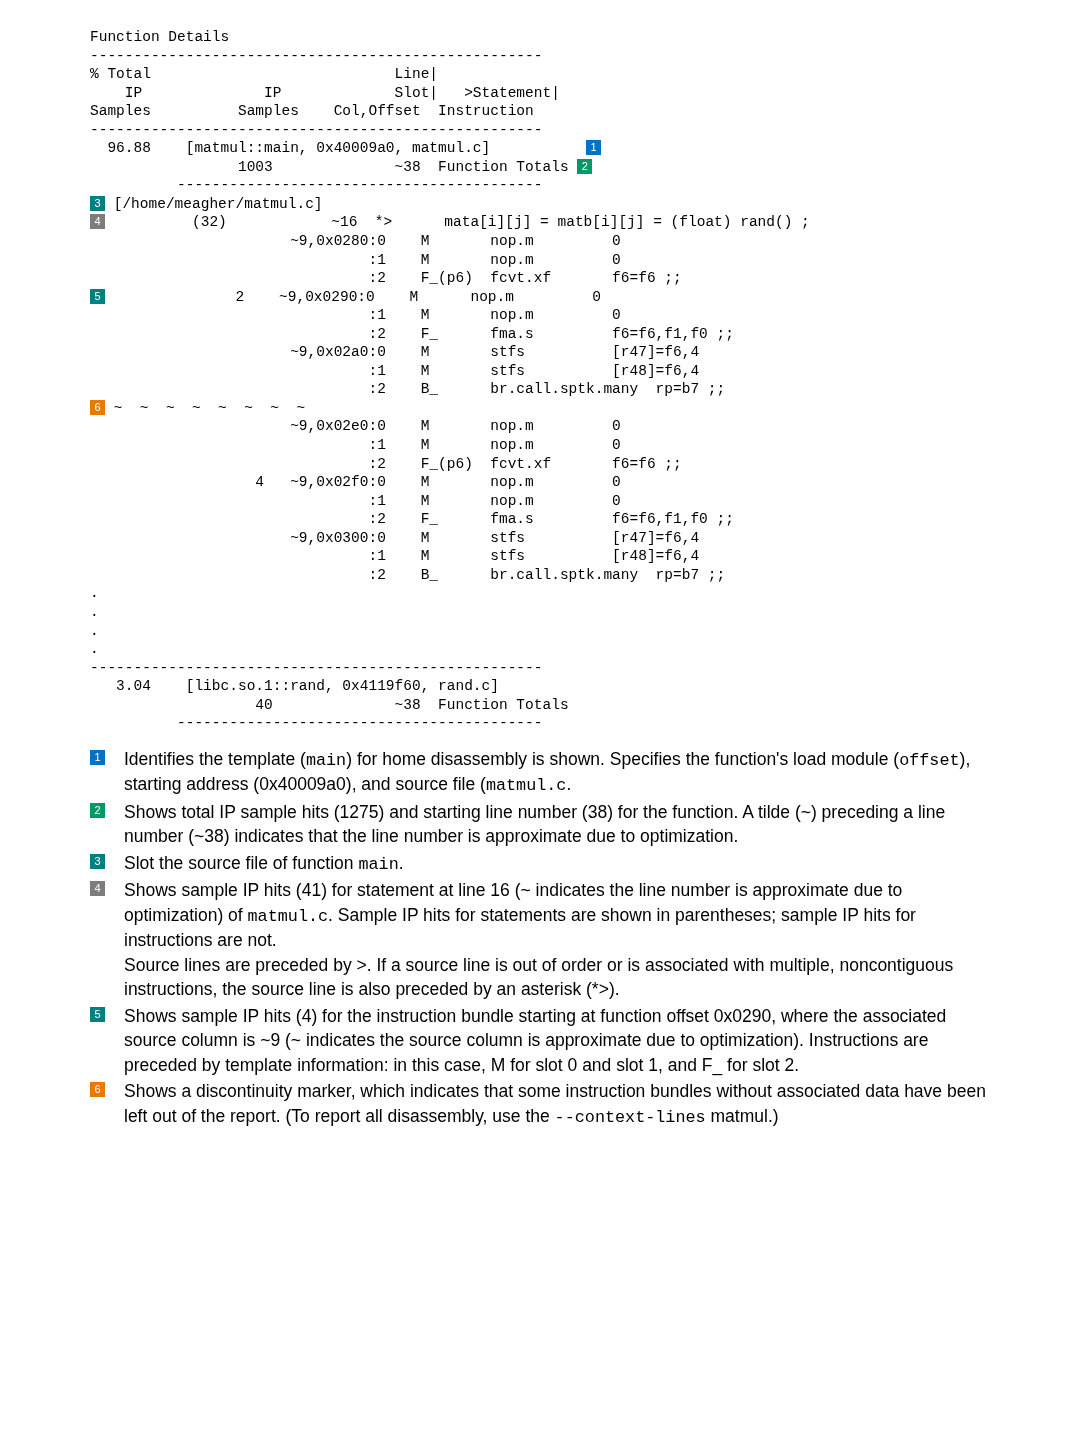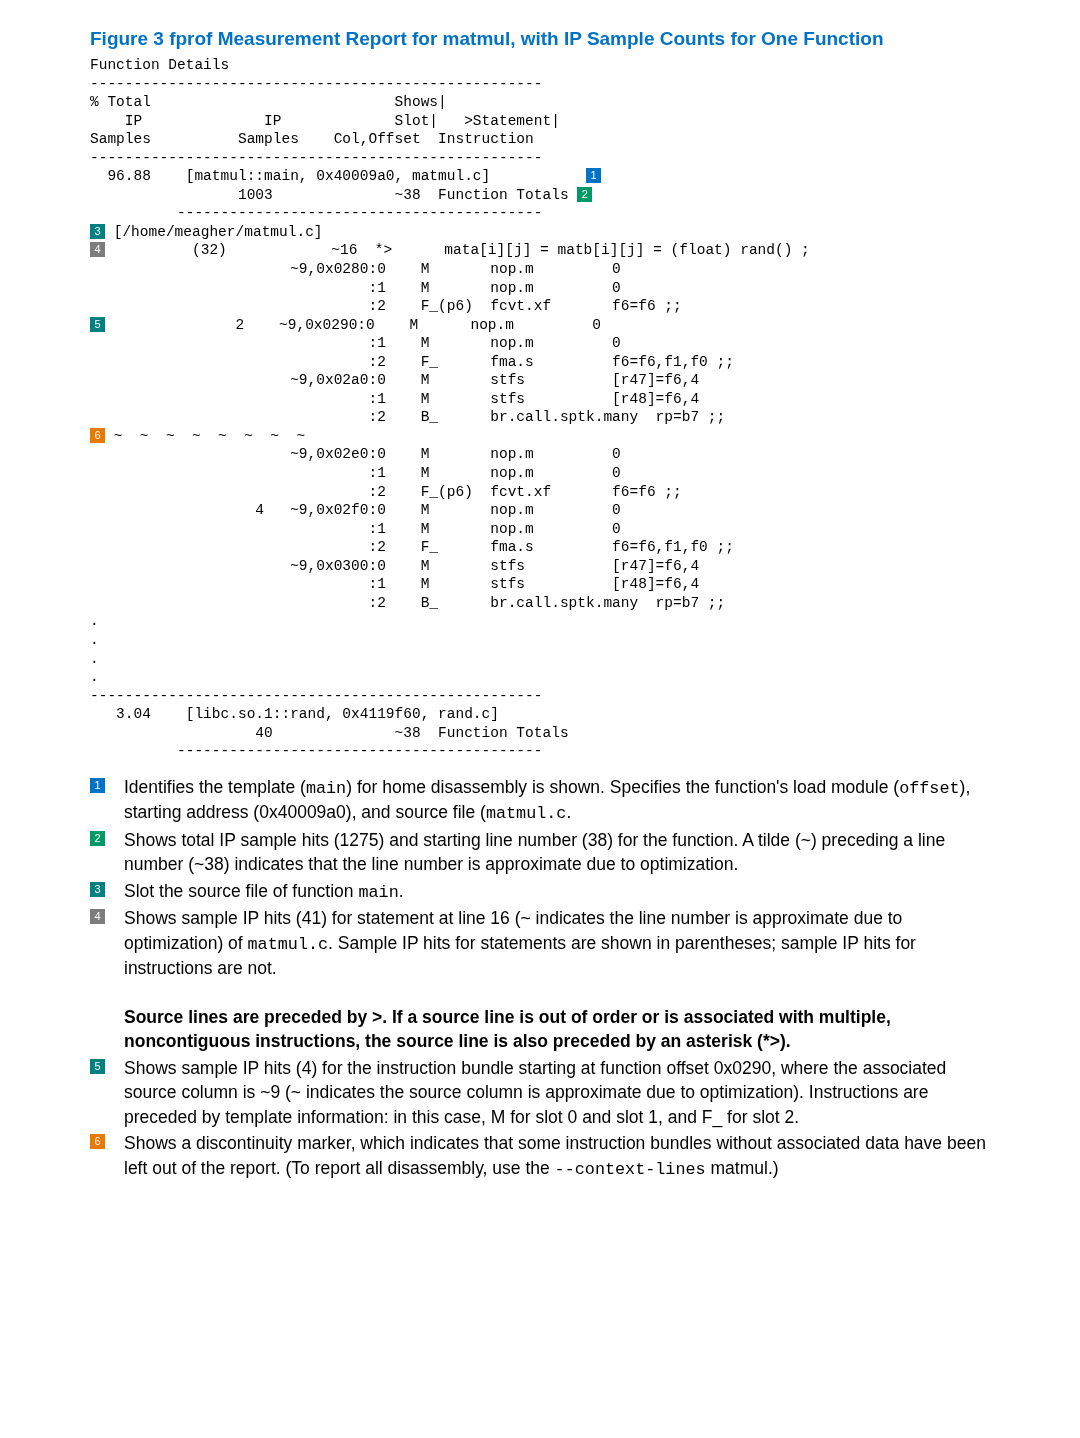--- a/index.html
+++ b/index.html
@@ -63,37 +63,35 @@
   }
   ol.notes > li .marker {
     position: absolute;
     left: -34px;
     top: 3px;
   }
   ol.notes > li > p {
     margin: 0;
   }
   ol.notes > li p.second {
-    margin-top: 24px;
-    font-weight: bold;
+    margin-top: 0;
   }
   code.mono {
     font-family: "Courier New", Courier, monospace;
     font-size: 0.96em;
   }
 </style>
 </head>
 <body>
 
 <div class="page">
-  <div class="fig-title">Figure 3 fprof Measurement Report for matmul, with IP Sample Counts for One Function</div>
 
 <pre class="report"><span>Function Details</span>
 <span>----------------------------------------------------</span>
-<span>% Total                            Shows|</span>
+<span>% Total                            Line|</span>
 <span>    IP              IP             Slot|   &gt;Statement|</span>
 <span>Samples          Samples    Col,Offset  Instruction</span>
 <span>----------------------------------------------------</span>
 <span>  96.88    [matmul::main, 0x40009a0, matmul.c]           </span><span class="callout co-bl">1</span>
 <span>                 1003              ~38  Function Totals </span><span class="callout co-gn">2</span>
 <span>          ------------------------------------------</span>
 <span class="callout co-te">3</span><span> [/home/meagher/matmul.c]</span>
 <span class="callout co-gr">4</span><span>          (32)            ~16  *&gt;      mata[i][j] = matb[i][j] = (float) rand() ;</span>
 <span>                       ~9,0x0280:0    M       nop.m         0</span>
 <span>                                :1    M       nop.m         0</span>

